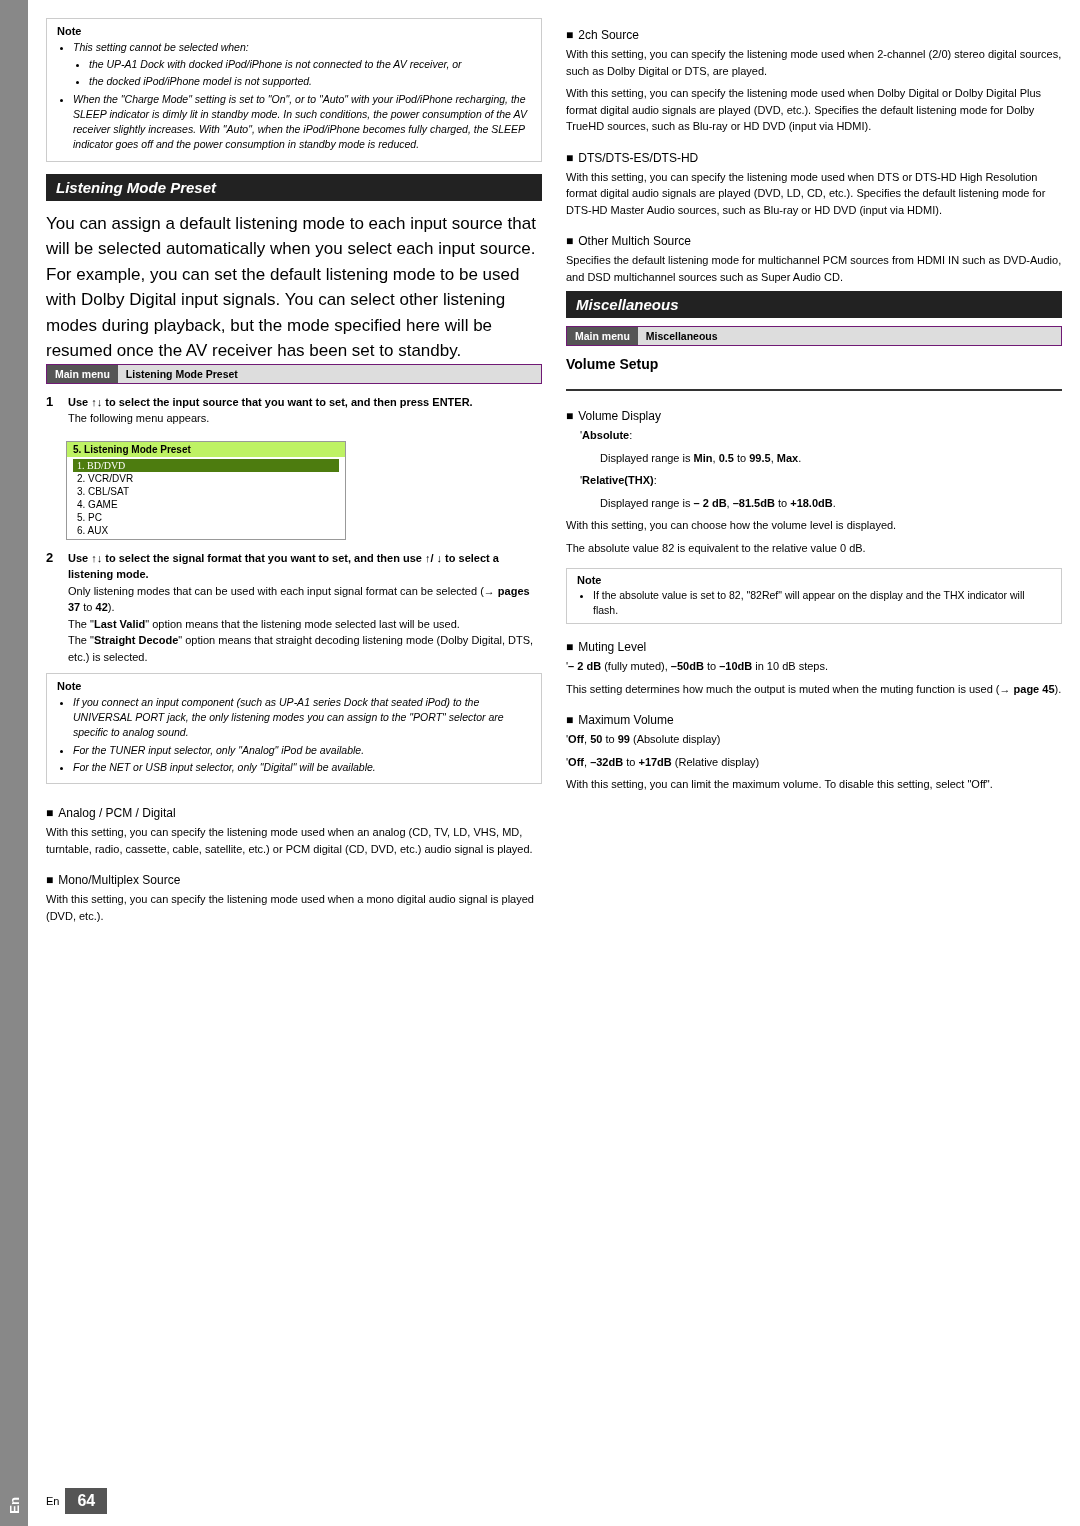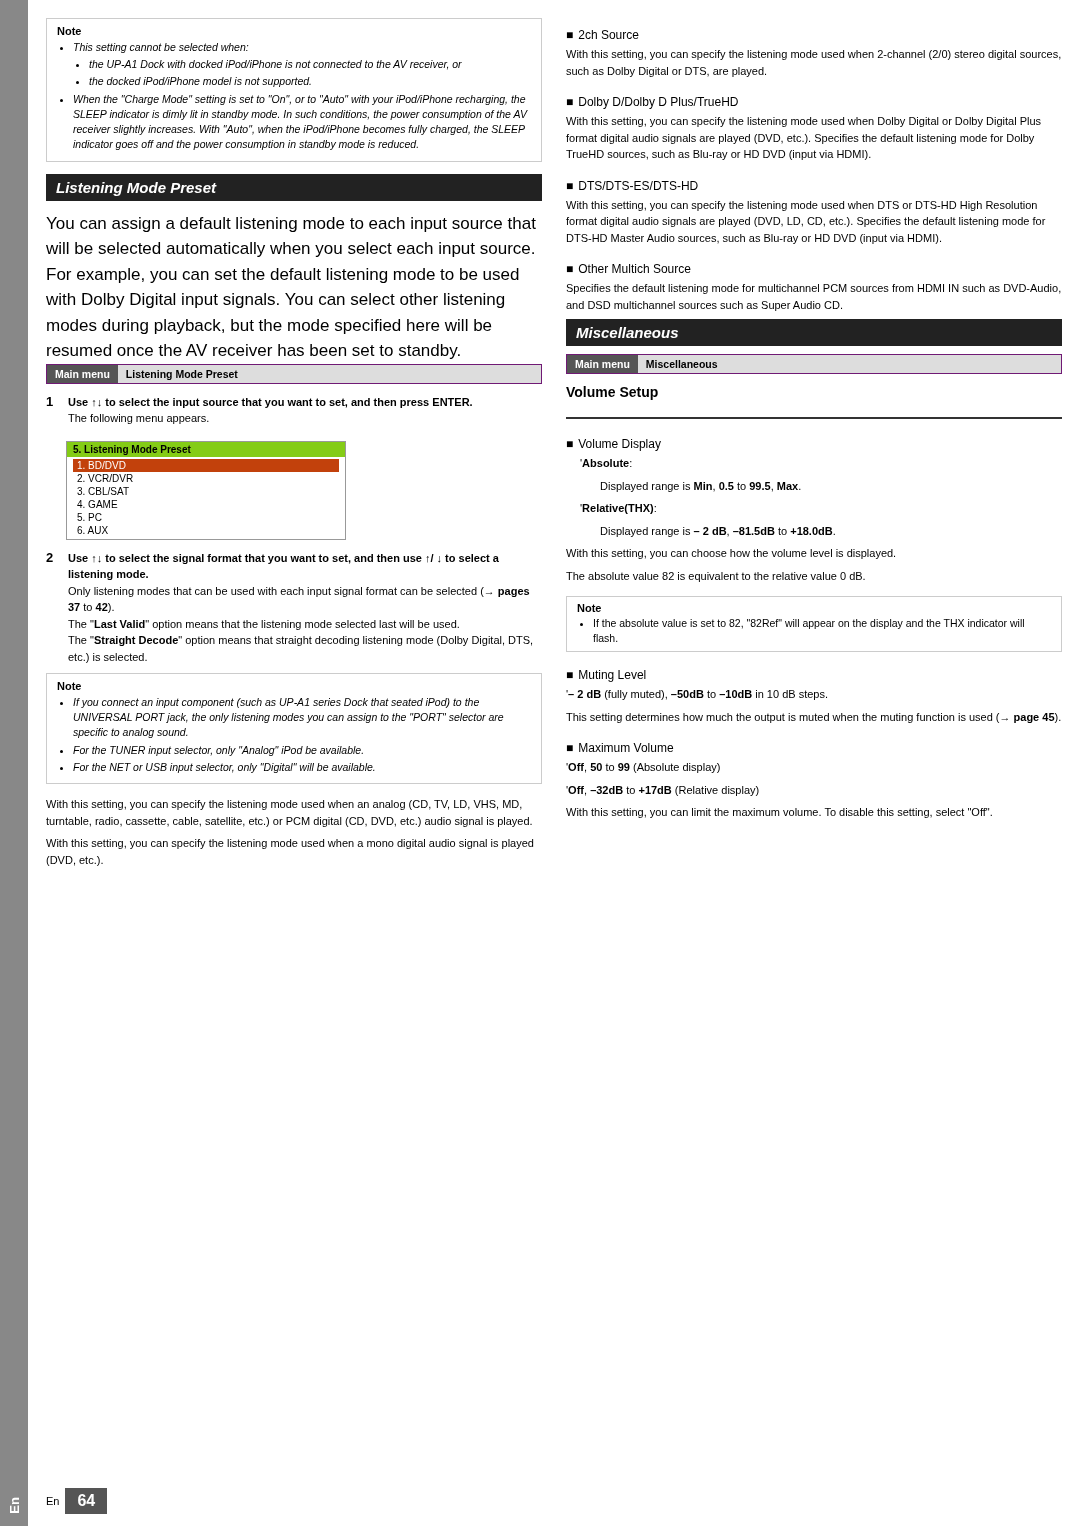--- a/index.html
+++ b/index.html
@@ -145,35 +145,36 @@
     .step-text b { font-weight: bold; }
 
     
     .menu-screen {
       border: 1px solid #999;
       margin: 6px 0 10px 20px;
       width: 280px;
       font-size: 10px;
     }
     .menu-screen .menu-header {
-      background: #84cc16;
+      background: #bef264;
       padding: 2px 6px;
       font-weight: bold;
       font-size: 10px;
     }
     .menu-screen .menu-items {
       padding: 2px 6px;
     }
     .menu-screen .menu-items .menu-item {
       padding: 1px 4px;
       font-size: 10px;
     }
     .menu-screen .menu-items .menu-item.selected {
-      background: #c2410c;
-      color: #fff;
+      background: #4d7c0f;
+      color: #fff;
+      font-family: Liberation Serif, serif;
     }
 
     
     .subsection-heading {
       font-weight: normal;
       font-size: 12px;
       margin-top: 10px;
       margin-bottom: 4px;
       display: flex;
       align-items: center;
@@ -313,32 +314,33 @@
 
       <div class="note-box">
         <div class="note-title">Note</div>
         <ul>
           <li>If you connect an input component (such as UP-A1 series Dock that seated iPod) to the UNIVERSAL PORT jack, the only listening modes you can assign to the "PORT" selector are specific to analog sound.</li>
           <li>For the TUNER input selector, only "Analog" iPod be available.</li>
           <li>For the NET or USB input selector, only "Digital" will be available.</li>
         </ul>
       </div>
 
+      <div class="subsection-heading">Analog / PCM / Digital</div>
       <div class="sub-body">With this setting, you can specify the listening mode used when an analog (CD, TV, LD, VHS, MD, turntable, radio, cassette, cable, satellite, etc.) or PCM digital (CD, DVD, etc.) audio signal is played.</div>
 
+      <div class="subsection-heading">Mono/Multiplex Source</div>
       <div class="sub-body">With this setting, you can specify the listening mode used when a mono digital audio signal is played (DVD, etc.).</div>
 
     </div>
 
     <div class="col-right">
 
       <div class="subsection-heading">2ch Source</div>
       <div class="sub-body">With this setting, you can specify the listening mode used when 2-channel (2/0) stereo digital sources, such as Dolby Digital or DTS, are played.</div>
 
-      <div class="subsection-heading">Dolby D/Dolby D Plus/TrueHD</div>
       <div class="sub-body">With this setting, you can specify the listening mode used when Dolby Digital or Dolby Digital Plus format digital audio signals are played (DVD, etc.). Specifies the default listening mode for Dolby TrueHD sources, such as Blu-ray or HD DVD (input via HDMI).</div>
 
       <div class="subsection-heading">DTS/DTS-ES/DTS-HD</div>
       <div class="sub-body">With this setting, you can specify the listening mode used when DTS or DTS-HD High Resolution format digital audio signals are played (DVD, LD, CD, etc.). Specifies the default listening mode for DTS-HD Master Audio sources, such as Blu-ray or HD DVD (input via HDMI).</div>
 
       <div class="subsection-heading">Other Multich Source</div>
       <div class="sub-body">Specifies the default listening mode for multichannel PCM sources from HDMI IN such as DVD-Audio, and DSD multichannel sources such as Super Audio CD.</div>
 
       <div class="section-title-right">Miscellaneous</div>
 

